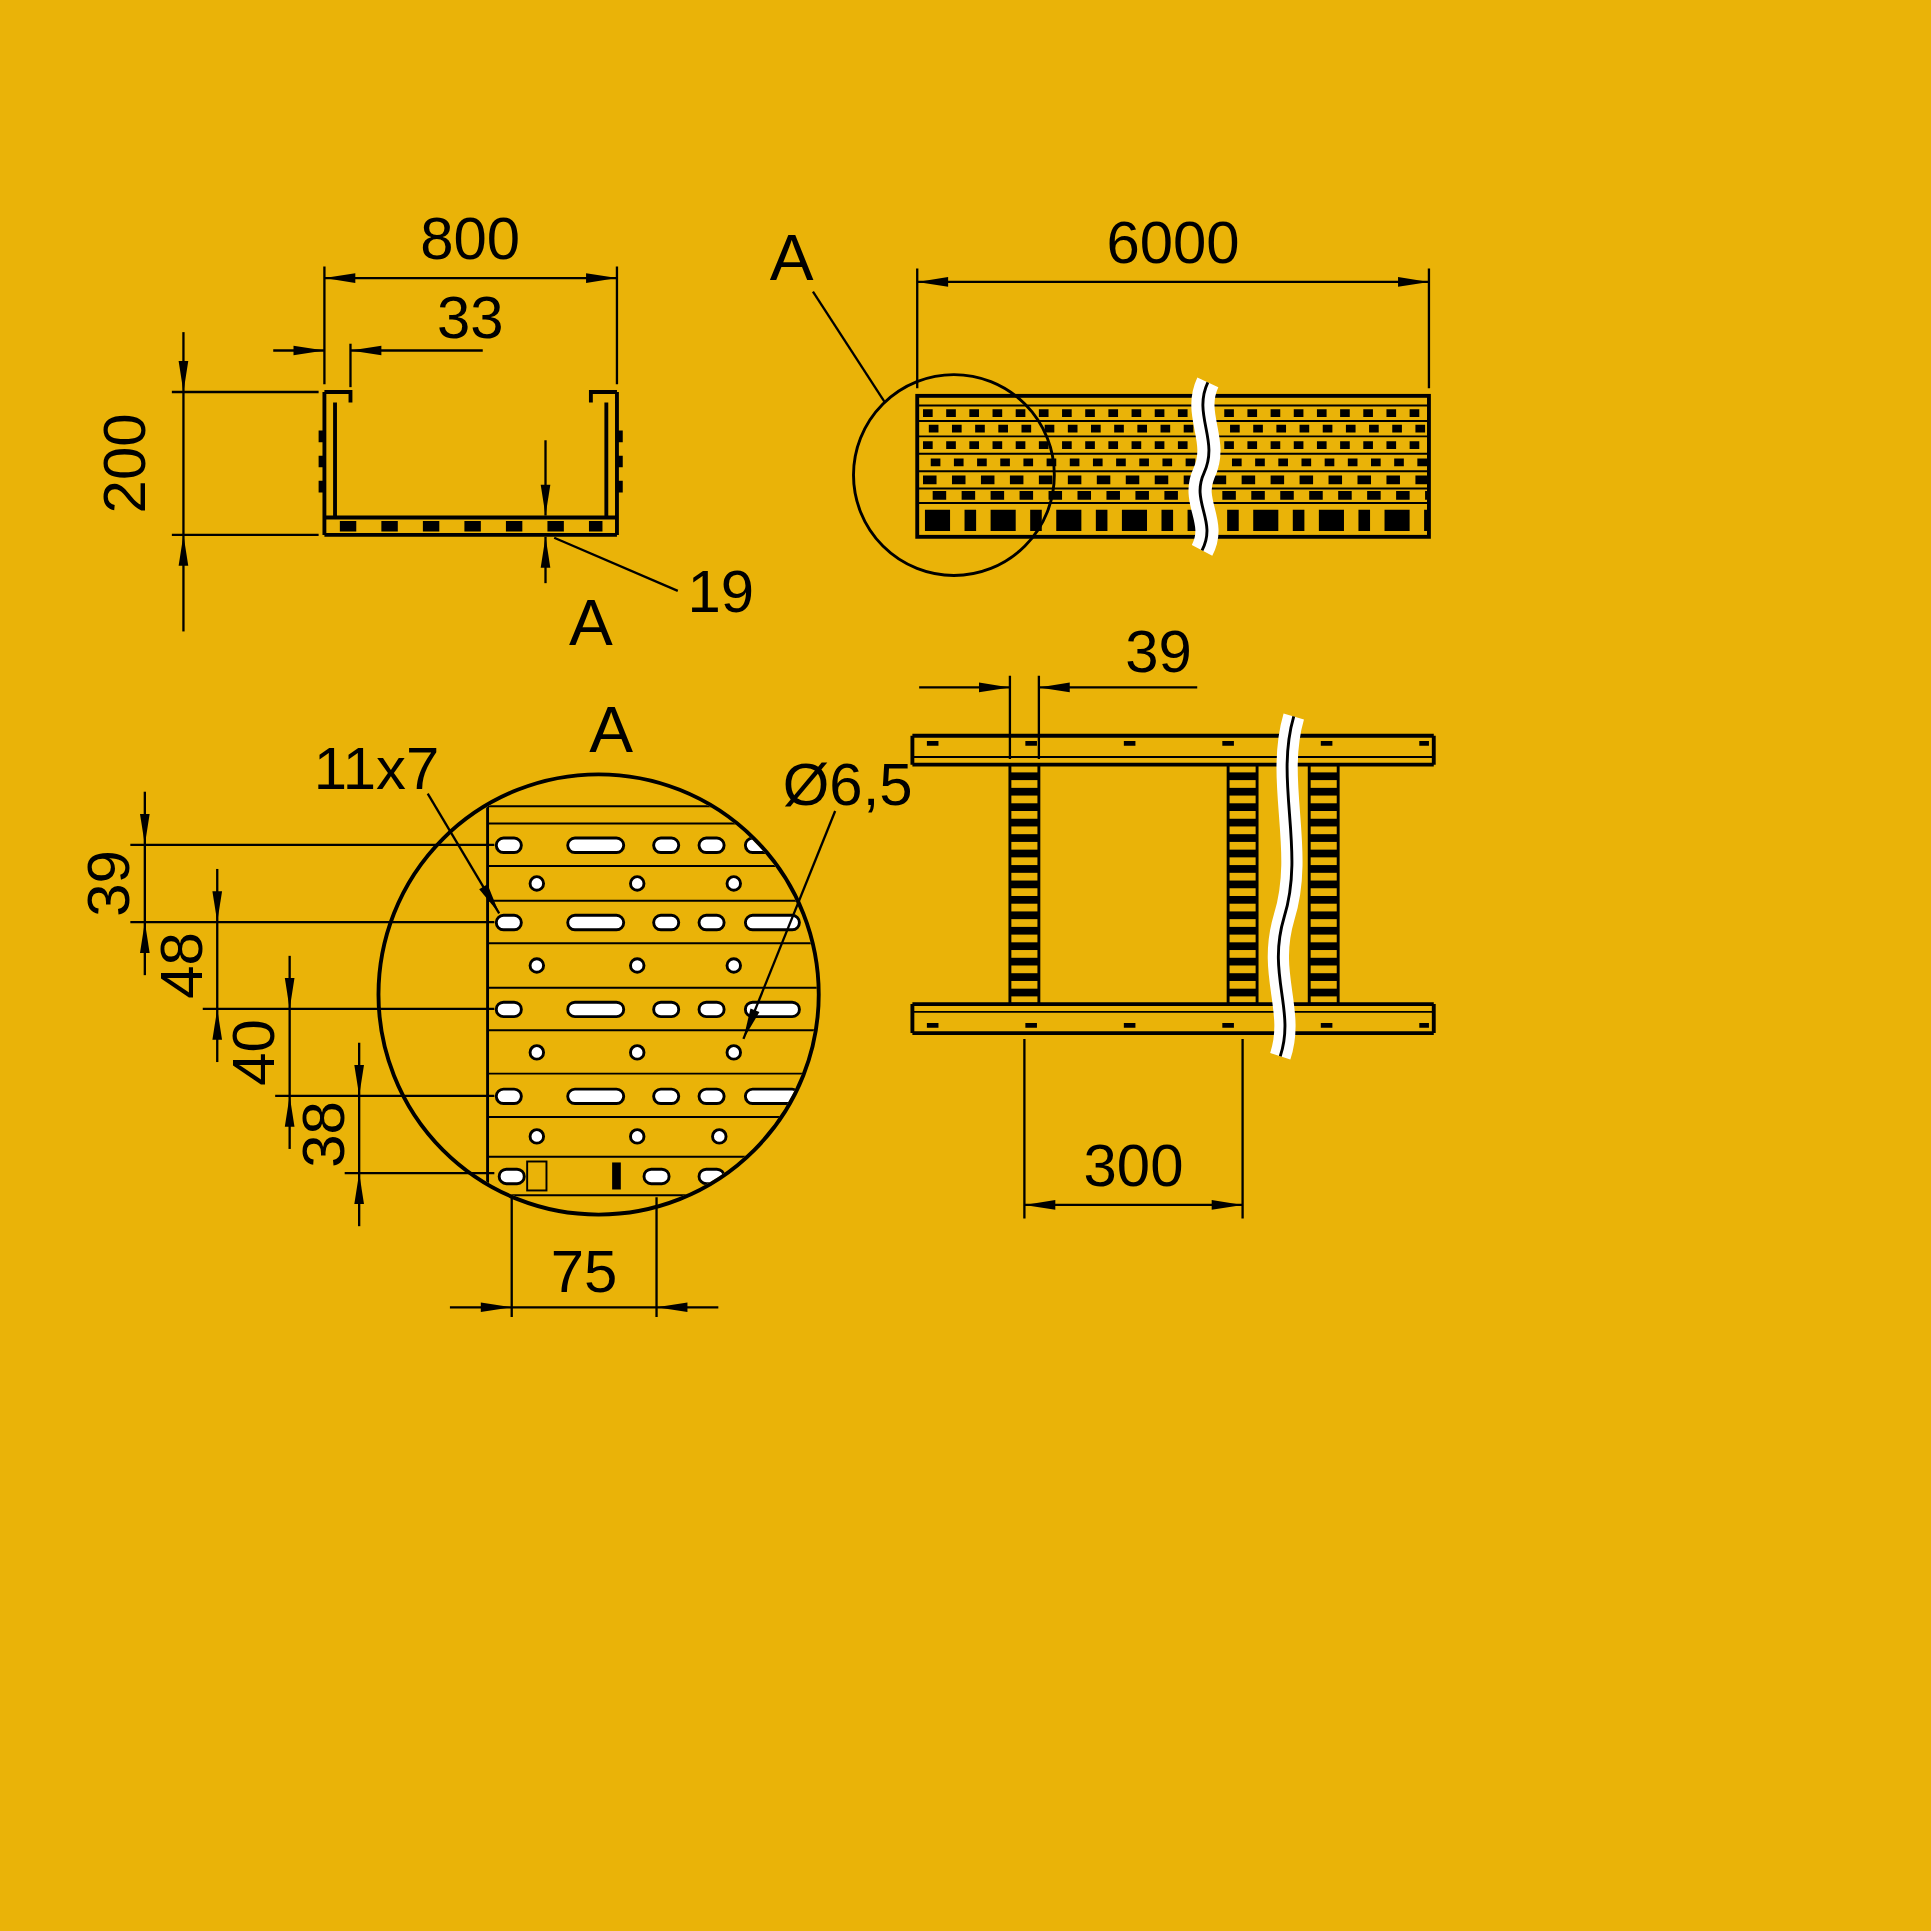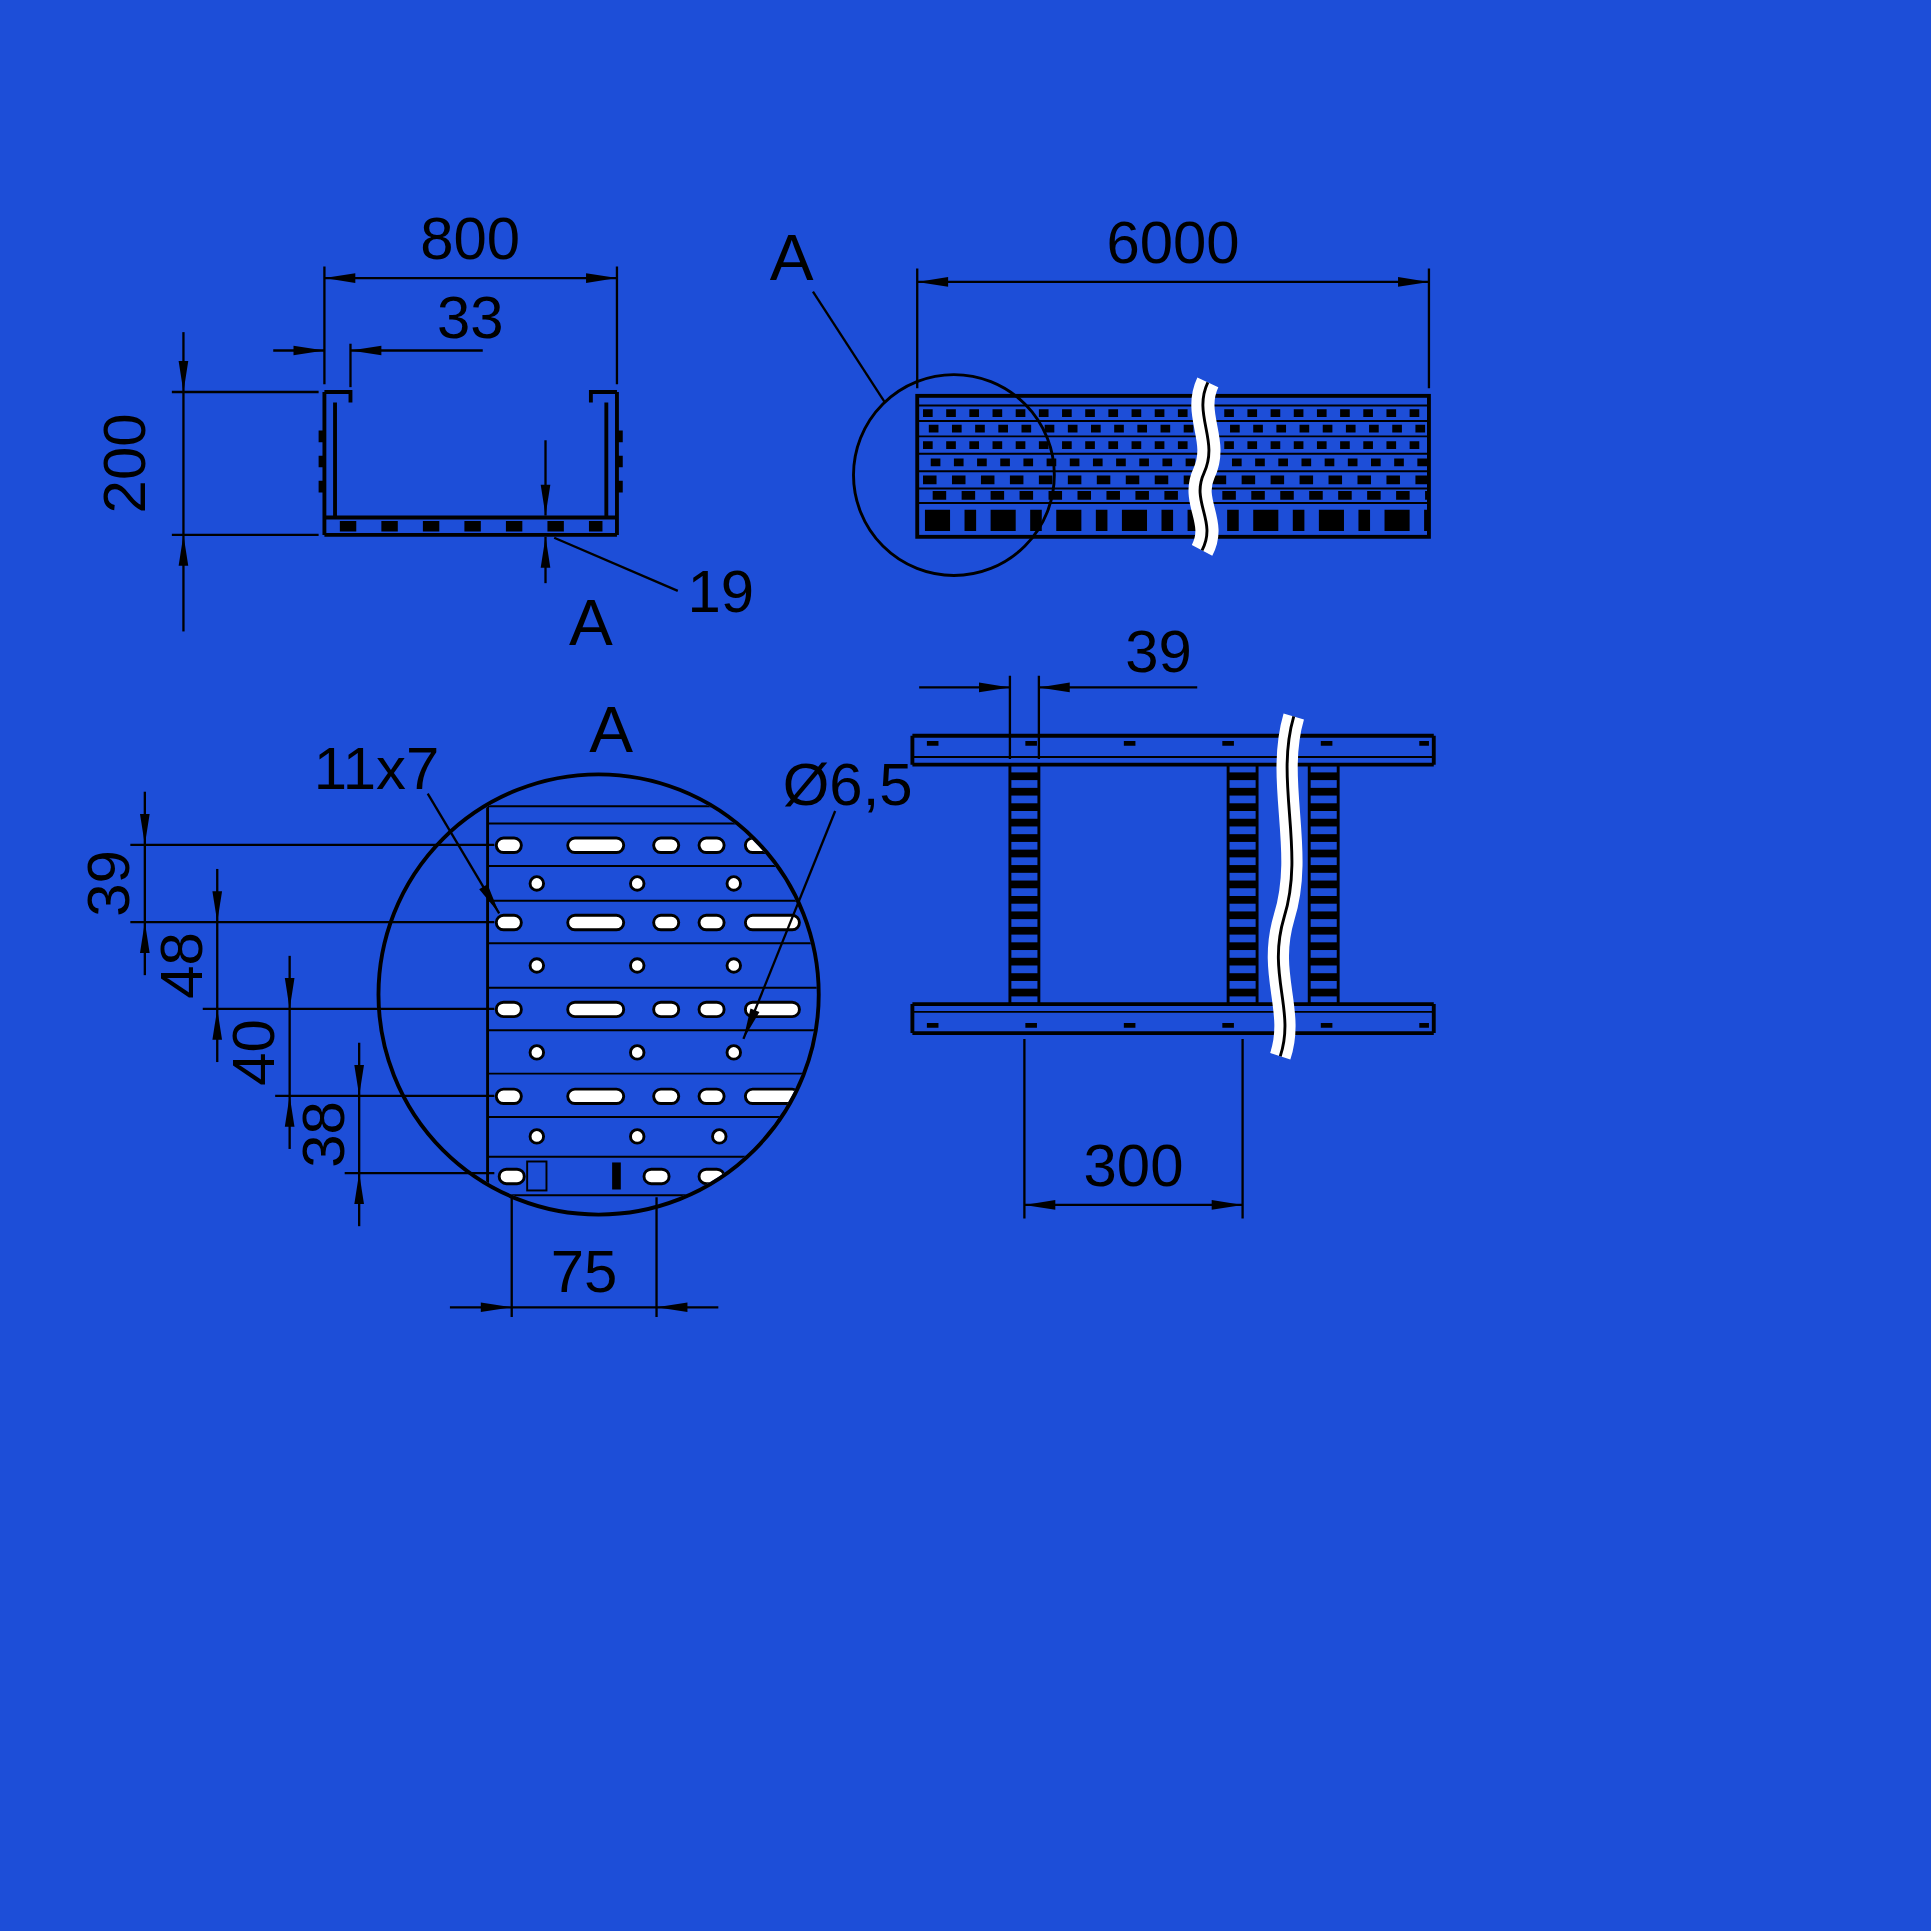--- a/index.html
+++ b/index.html
@@ -1,16 +1,16 @@
 <!DOCTYPE html>
 <html><head>
 <meta charset="utf-8">
 <style>
   html,body { margin:0; padding:0; background:#fff; }
-  .sheet { position:relative; width:1931px; height:1931px; background:#1d4ed8; overflow:hidden; }
+  .sheet { position:relative; width:1931px; height:1931px; background:#eab308; overflow:hidden; }
   svg { position:absolute; left:0; top:0; }
   
   .ol  { stroke:#000; stroke-width:4;   fill:none; }   
   .md  { stroke:#000; stroke-width:3;   fill:none; }   
   .th  { stroke:#000; stroke-width:2;   fill:none; }   
   .dl  { stroke:#000; stroke-width:2.4; fill:none; }   
   .hole{ stroke:#000; stroke-width:3;   fill:#fff; }   
   text { font-family:"Liberation Sans","DejaVu Sans",sans-serif; fill:#000; }
   .t   { font-size:62px; }
   .tb  { font-size:68px; }

